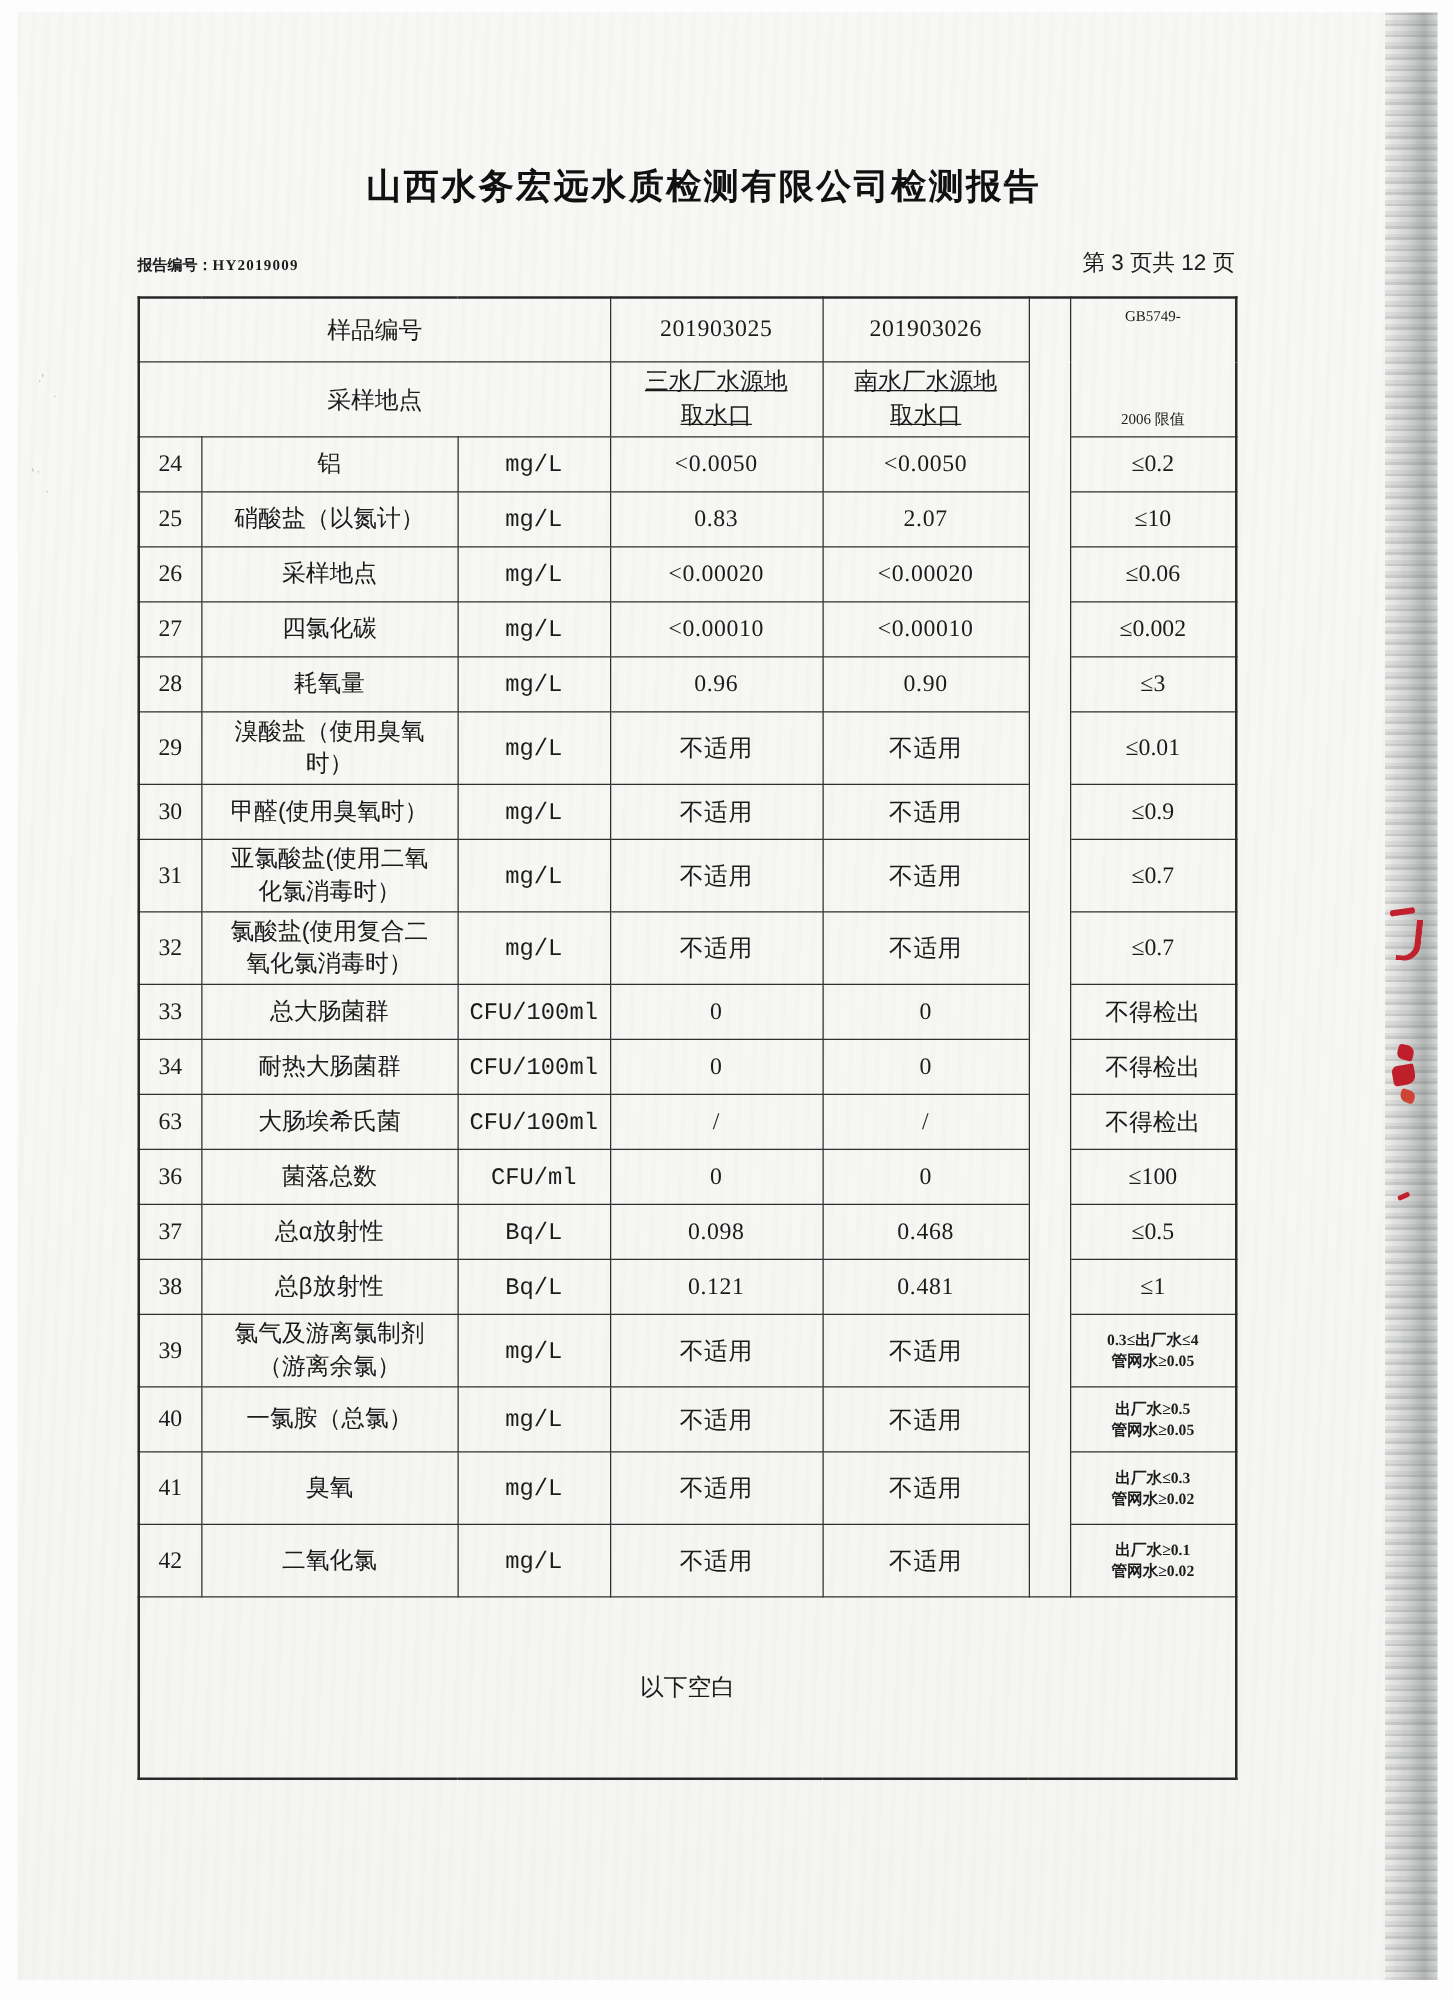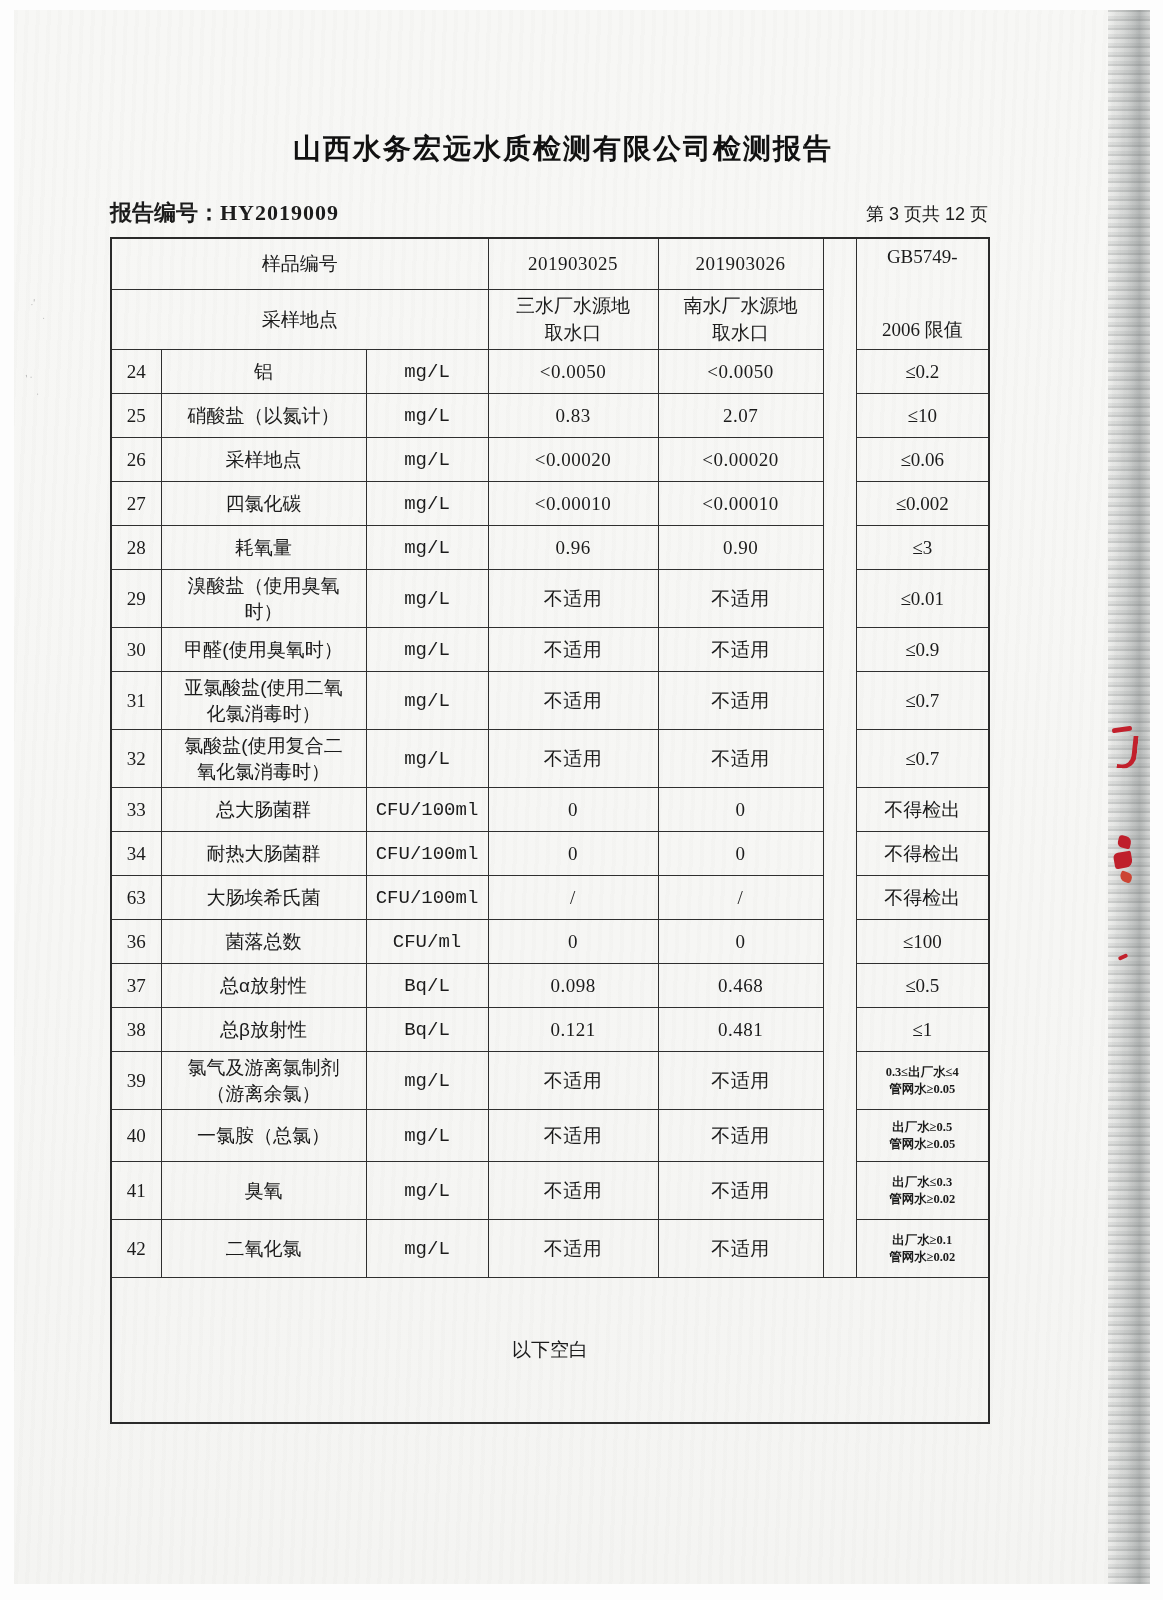--- a/index.html
+++ b/index.html
@@ -25,21 +25,21 @@
       repeating-linear-gradient(180deg, rgba(120,124,124,0.30) 0 2px, rgba(190,192,192,0.12) 2px 6px, rgba(150,154,154,0.22) 6px 9px),
       linear-gradient(90deg, rgba(180,182,182,0) 0%, rgba(168,172,172,0.45) 45%, rgba(140,145,145,0.65) 75%, rgba(190,192,192,0.5) 100%);
   }
 
   
   .title {
     position:absolute; left:124px; top:130px; width:878px;
     text-align:center; font-size:28px; font-weight:bold; letter-spacing:2px; color:#111;
   }
   .meta { position:absolute; left:110px; top:198px; width:878px; display:flex; justify-content:space-between; align-items:baseline; }
-  .report-no { font-size:22px; font-weight:bold; }
+  .report-no { font-size:12px; font-weight:bold; }
   .report-no .num { font-family:"Liberation Serif", serif; font-weight:bold; letter-spacing:1px; }
   .page-indicator { font-size:18px; font-weight:normal; }
 
   
   table.report {
     position:absolute; left:110px; top:237px;
     border-collapse:collapse; table-layout:fixed; width:878px;
     background:transparent;
   }
   table.report th, table.report td {
@@ -49,24 +49,24 @@
     text-align:center; vertical-align:middle;
     color:#1b1b1b;
     overflow:hidden;
   }
   table.report { border:2px solid #2a2a2a; }
   .h-label { font-size:19px; }
   .c-no   { font-family:"Liberation Serif", serif; font-size:18px; }
   .c-name { text-align:left; padding-left:13px; white-space:pre-line; line-height:1.35; }
   .c-unit { font-family:Liberation Mono, monospace; font-size:18px; }
   .c-val  { font-family:"Liberation Serif", serif; font-size:18px; letter-spacing:0.5px; }
-  .loc    { white-space:pre-line; line-height:1.4; font-size:19px; }
+  .loc    { white-space:pre-line; line-height:1.4; font-size:19px;text-decoration:underline; }
   .c-limit{ font-size:18px; font-family:"Liberation Serif", serif; }
   .limit-small div { font-size:12.5px; line-height:1.35; font-weight:bold; letter-spacing:0; font-family:"Liberation Serif", serif; }
-  .limit-head div { line-height:1.2; font-size:19px; font-family:"Liberation Serif", serif; }
+  .limit-head div { line-height:1.2; font-size:12px; font-family:"Liberation Serif", serif; }
   .limit-head { height:106px; }
   .limit-head .inner { display:flex; flex-direction:column; justify-content:space-between; height:96px; padding:4px 0; }
   .gap-col { background:transparent; }
   tr.hdr1 { height:50px;padding-left:24px; }
   tr.hdr2 { height:56px; }
   tbody tr.data-row { height:44px; }
   tbody tr.data-row:nth-of-type(8),
   tbody tr.data-row:nth-of-type(10),
   tbody tr.data-row:nth-of-type(11),
   tbody tr.data-row:nth-of-type(18) { height:58px; }

